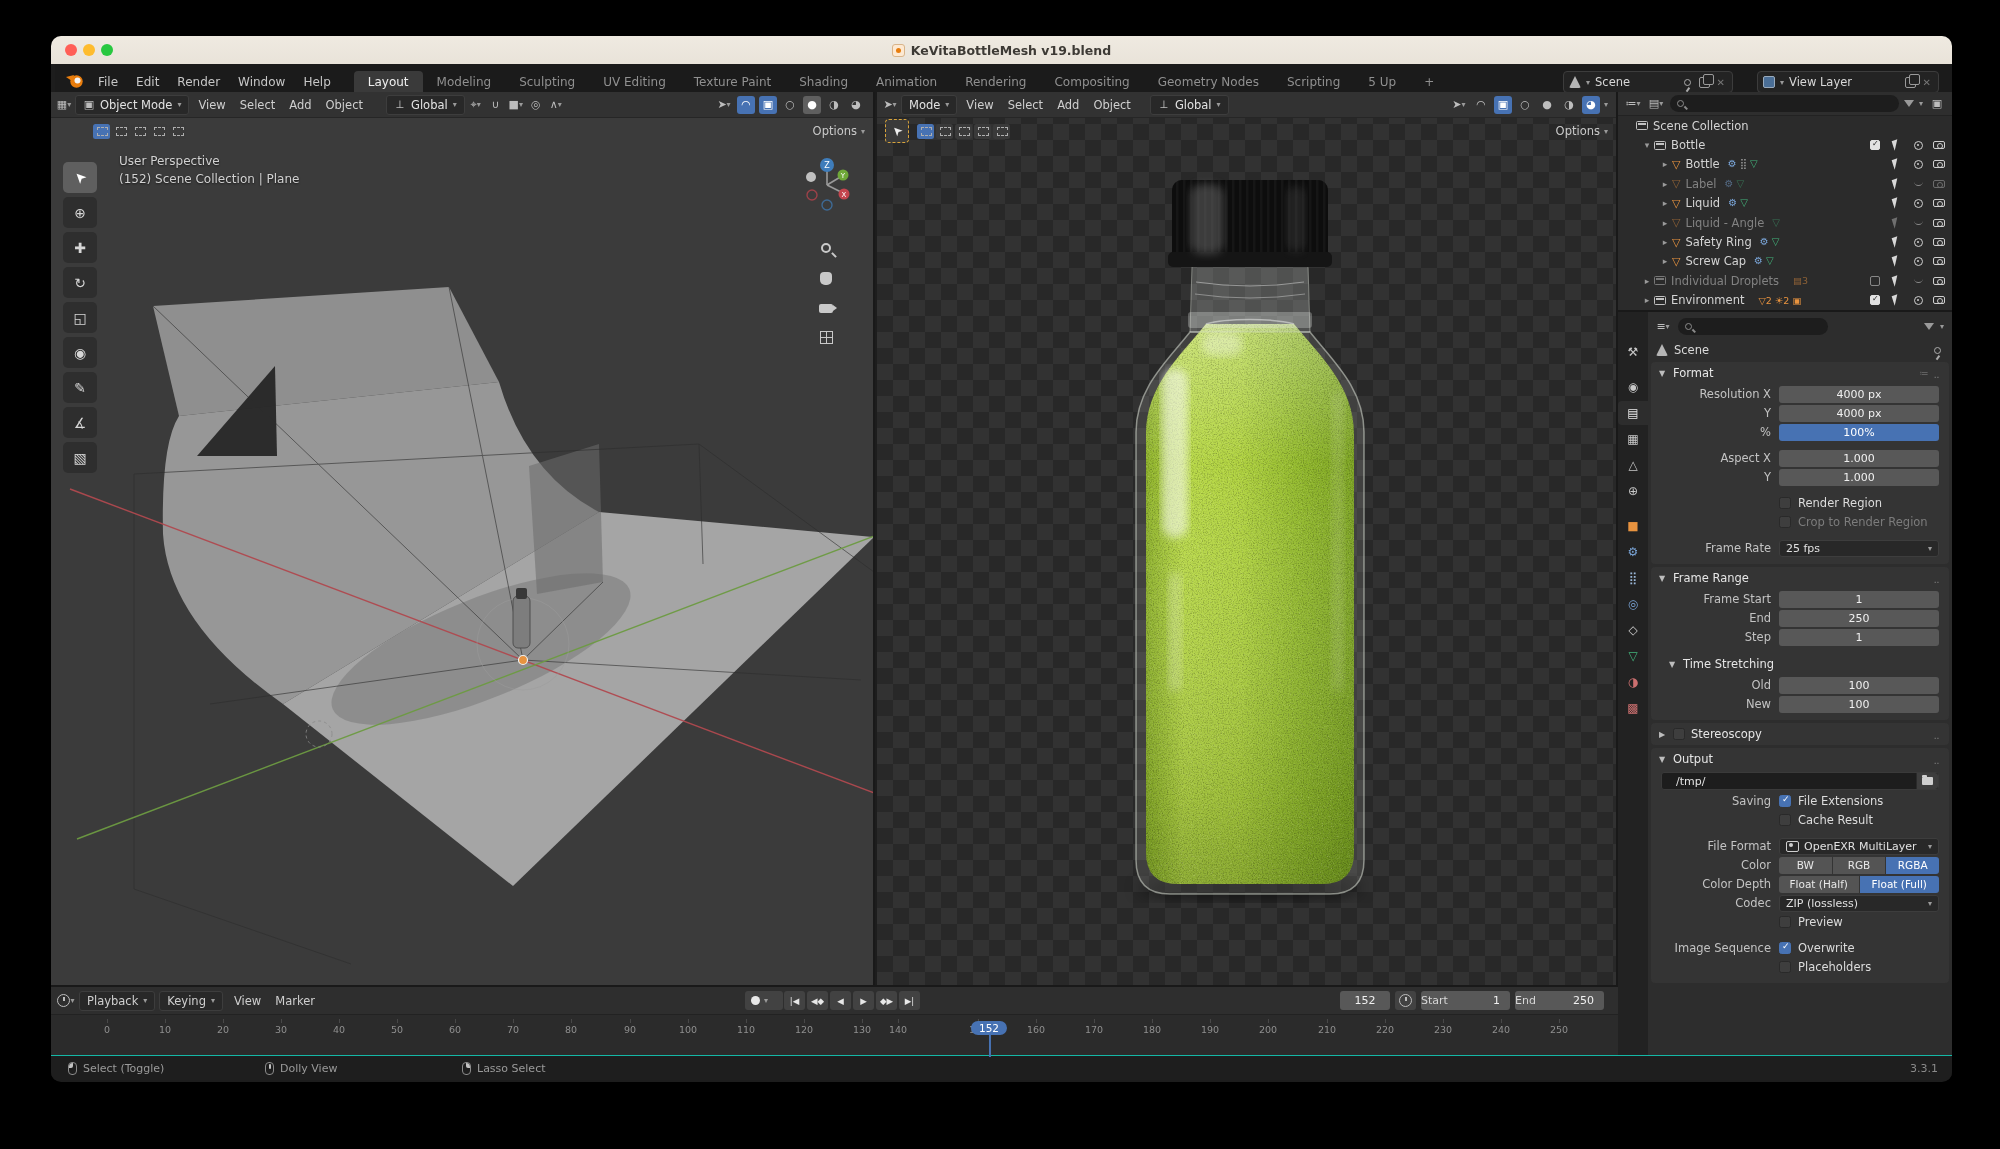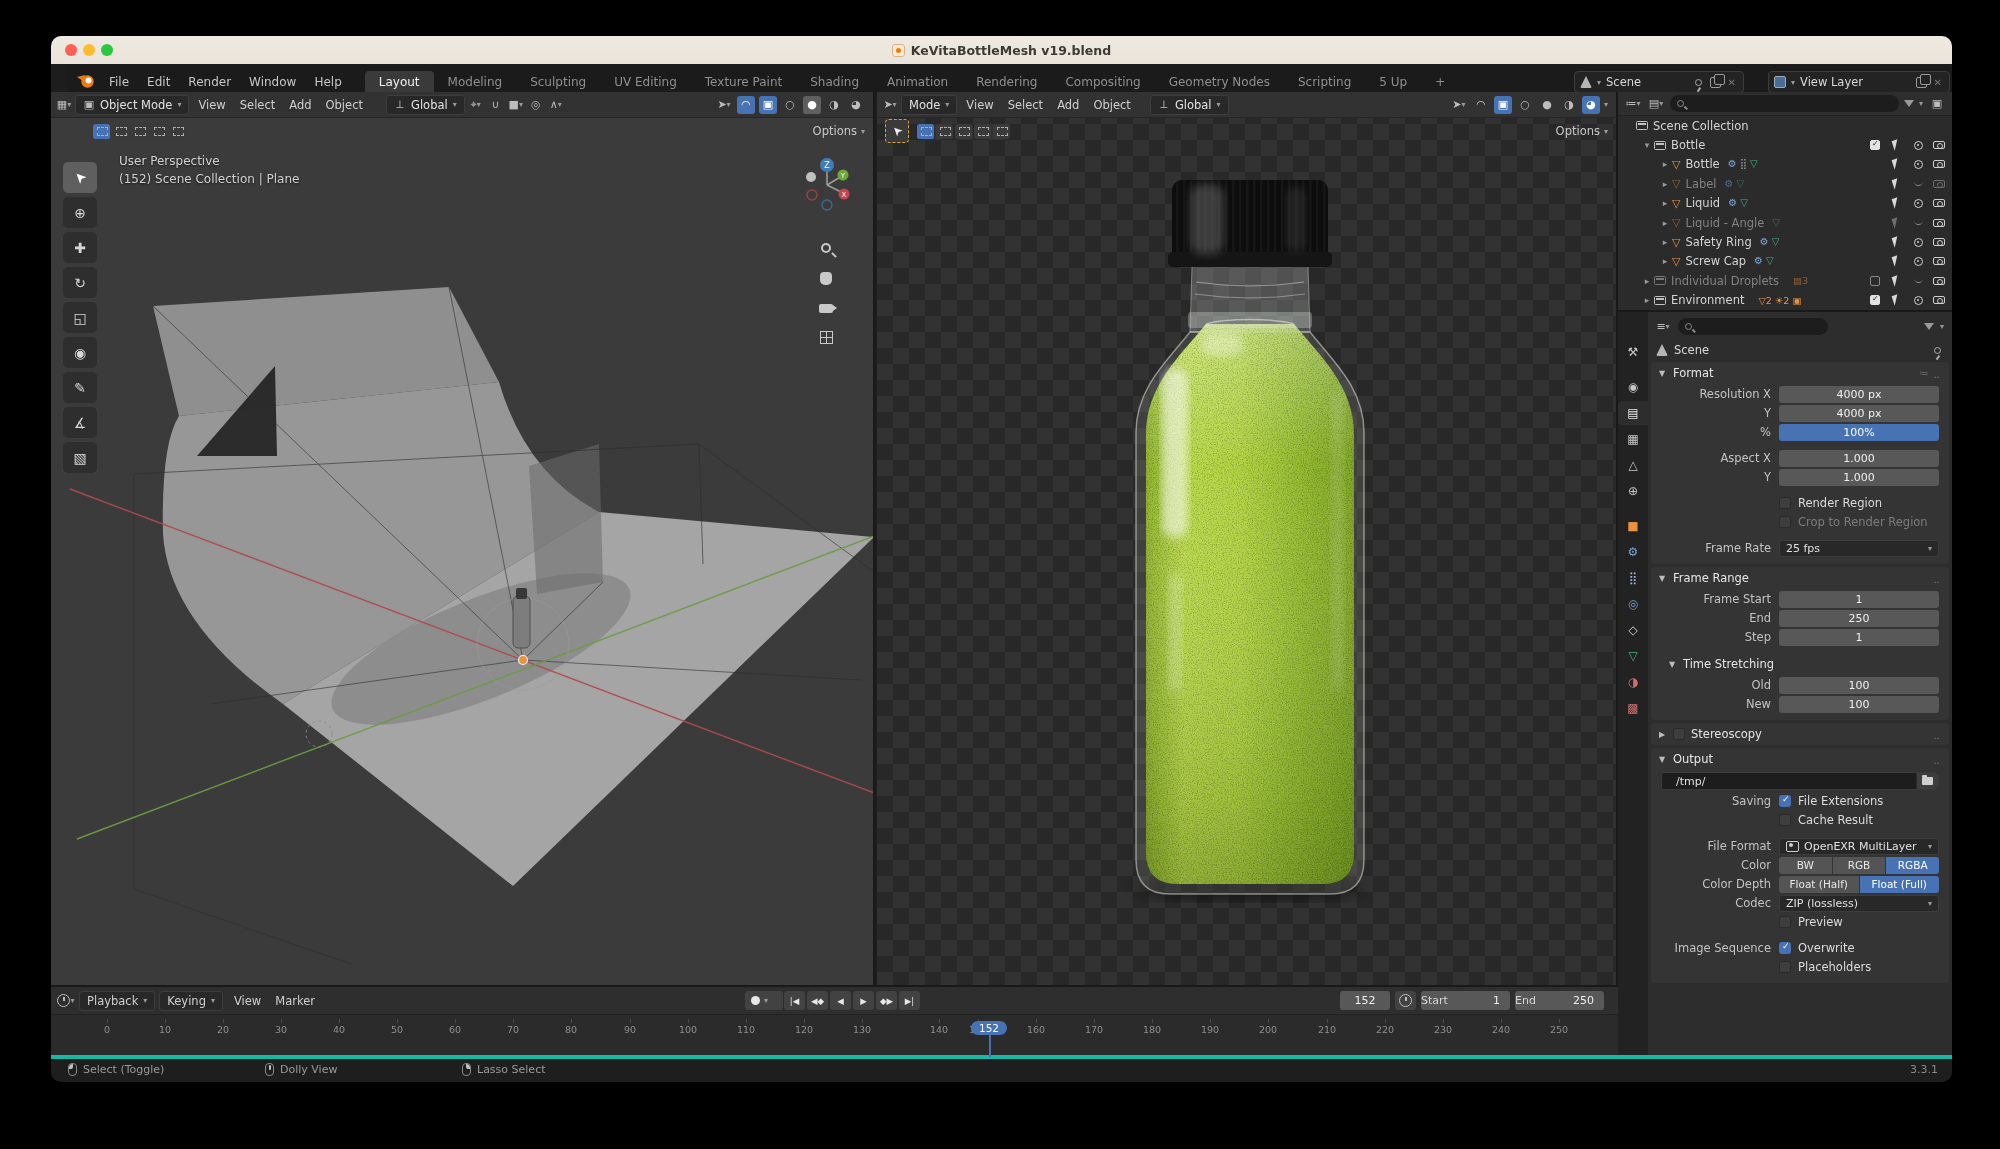--- a/index.html
+++ b/index.html
@@ -7,21 +7,21 @@
   .abs{position:absolute;}
   #screen{position:relative;width:2000px;height:1149px;background:#000;overflow:hidden;}
   #win{position:absolute;left:51px;top:36px;width:1901px;height:1046px;border-radius:10px;overflow:hidden;background:#1d1d1d;box-shadow:0 20px 60px rgba(0,0,0,.8);}
   
   #titlebar{position:absolute;left:0;top:0;width:100%;height:28px;background:linear-gradient(#efeae1,#e9e3d9);display:flex;align-items:center;justify-content:center;}
   .tlight{position:absolute;top:8px;width:12px;height:12px;border-radius:50%;}
   .doc-ico{width:13px;height:13px;border-radius:3px;background:#fde9d2;border:1px solid #d8b48a;position:relative;margin-right:6px;}
   .doc-ico::after{content:"";position:absolute;left:3px;top:3px;width:5px;height:5px;border-radius:50%;background:#e87d0d;}
   #title-text{font-size:12.5px;color:#3d3a35;font-weight:bold;}
   
-  #topbar{position:absolute;left:15px;top:28px;width:100%;height:36px;background:#1b1b1b;display:flex;align-items:center;color:#c6c6c6;font-size:12px;text-align:right;}
+  #topbar{position:absolute;left:4px;top:28px;width:100%;height:36px;background:#1b1b1b;display:flex;align-items:center;color:#c6c6c6;font-size:12px;text-align:right;}
   .menu-item{padding:3px 9px;cursor:default;}
   .wtab{padding:4px 14px;color:#909090;border-radius:4px 4px 0 0;}
   .wtab.active{background:#3a3a3a;color:#f0f0f0;}
   .selector{height:22px;background:#232323;border:1px solid #3c3c3c;border-radius:4px;display:flex;align-items:center;font-size:11.5px;color:#d8d8d8;padding:0 5px;gap:5px;}
   .sel-ico{width:12px;height:12px;border-radius:2px;background:#6f6f6f;position:relative;}
   .sel-ico.scene{clip-path:polygon(50% 0,100% 100%,0 100%);background:#b5b5b5;}
   .sel-ico.vl{background:#4a6e96;border:1px solid #9ab;}
   .caret{font-size:8px;color:#9a9a9a;}
   .mini-ico{width:11px;height:11px;border:1px solid #9a9a9a;border-radius:2px;position:relative;}
   .mini-ico.copy::after{content:"";position:absolute;left:3px;top:-4px;width:9px;height:9px;border:1px solid #9a9a9a;border-radius:2px;background:#232323;}
@@ -146,21 +146,21 @@
   .nfld .l{margin-left:0;color:#d6d6d6;}
   .nfld .v{margin-left:auto;margin-right:10px;}
   #ruler{position:absolute;left:0;top:28px;width:100%;height:42px;background:#2b2b2b;overflow:hidden;}
   .tick{position:absolute;top:4px;transform:translateX(-50%);color:#8f8f8f;font-size:9.5px;text-align:center;}
   .tick i{display:block;width:1px;height:4px;background:#4a4a4a;margin:0 auto 1px auto;}
   .tick b{font-weight:normal;}
   #playhead{position:absolute;left:938px;top:2px;transform:translateX(-50%);z-index:3;}
   #playhead .pill{background:#4772b3;color:#fff;font-size:10.5px;padding:1px 8px;border-radius:9px;}
   #playhead .line{position:absolute;left:50%;top:17px;width:2px;height:51px;background:#4772b3;}
   
-  #statusbar{position:absolute;left:0;top:1019px;width:100%;height:25px;background:#1e1e1e;border-top:4px solid #14b8a6;font-size:11px;color:#9a9a9a;}
+  #statusbar{position:absolute;left:0;top:1019px;width:100%;height:25px;background:#1e1e1e;border-top:1px solid #14b8a6;font-size:11px;color:#9a9a9a;}
   .sb-item{position:absolute;top:0;height:100%;display:flex;align-items:center;gap:6px;}
   .mi{width:9px;height:13px;border:1px solid #8a8a8a;border-radius:4px;position:relative;}
   .mi.l::before{content:"";position:absolute;left:0;top:0;width:4px;height:5px;background:#c2c2c2;border-radius:4px 0 2px 0;}
   .mi.m::before{content:"";position:absolute;left:2.8px;top:1px;width:2px;height:5px;background:#c2c2c2;border-radius:1px;}
   .mi.r::before{content:"";position:absolute;right:0;top:0;width:4px;height:5px;background:#c2c2c2;border-radius:0 4px 0 2px;}
   #sb-version{position:absolute;right:14px;top:0;height:100%;display:flex;align-items:center;color:#8a8a8a;}
 </style>
 </head>
 <body>
 
@@ -972,21 +972,21 @@
             <span class="tick" style="left: 288px;"><i></i><b>40</b></span>
             <span class="tick" style="left: 346px;"><i></i><b>50</b></span>
             <span class="tick" style="left: 404px;"><i></i><b>60</b></span>
             <span class="tick" style="left: 462px;"><i></i><b>70</b></span>
             <span class="tick" style="left: 520px;"><i></i><b>80</b></span>
             <span class="tick" style="left: 579px;"><i></i><b>90</b></span>
             <span class="tick" style="left: 637px;"><i></i><b>100</b></span>
             <span class="tick" style="left: 695px;"><i></i><b>110</b></span>
             <span class="tick" style="left: 753px;"><i></i><b>120</b></span>
             <span class="tick" style="left: 811px;"><i></i><b>130</b></span>
-            <span class="tick" style="left: 888px;"><i></i><b>140</b></span>
+            <span class="tick" style="left: 847px;"><i></i><b>140</b></span>
             <span class="tick" style="left: 927px;"><i></i><b>150</b></span>
             <span class="tick" style="left: 985px;"><i></i><b>160</b></span>
             <span class="tick" style="left: 1043px;"><i></i><b>170</b></span>
             <span class="tick" style="left: 1101px;"><i></i><b>180</b></span>
             <span class="tick" style="left: 1159px;"><i></i><b>190</b></span>
             <span class="tick" style="left: 1217px;"><i></i><b>200</b></span>
             <span class="tick" style="left: 1276px;"><i></i><b>210</b></span>
             <span class="tick" style="left: 1334px;"><i></i><b>220</b></span>
             <span class="tick" style="left: 1392px;"><i></i><b>230</b></span>
             <span class="tick" style="left: 1450px;"><i></i><b>240</b></span>

